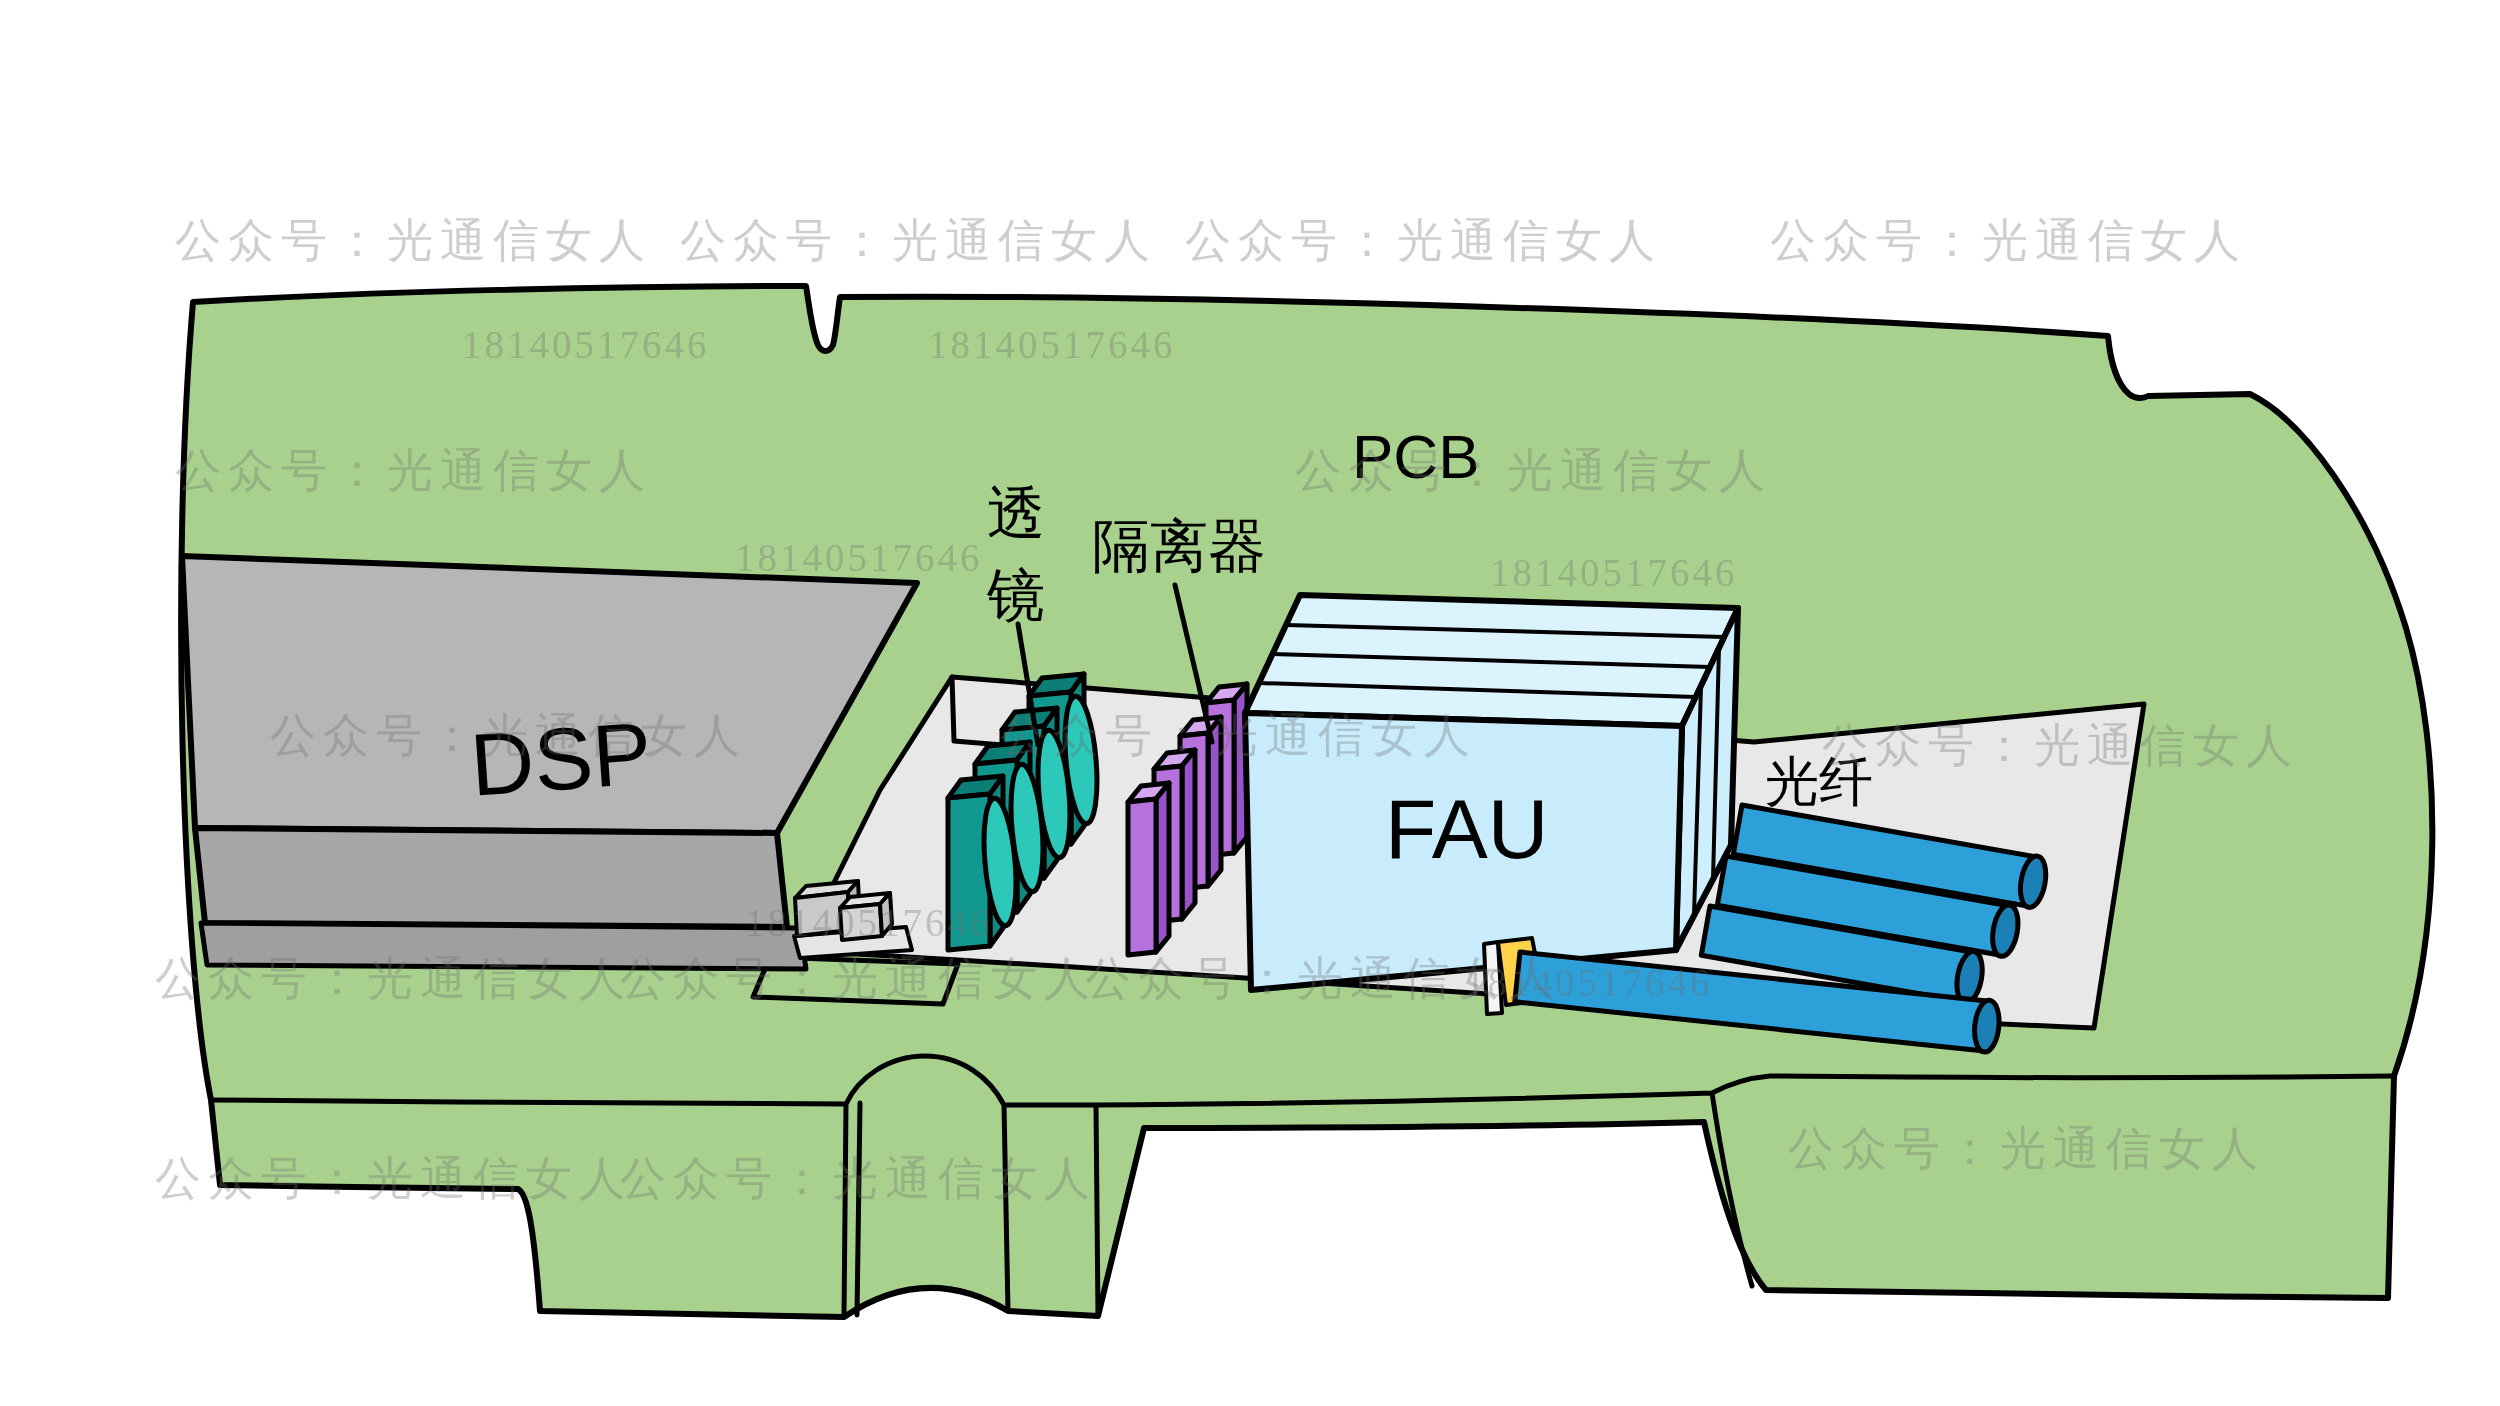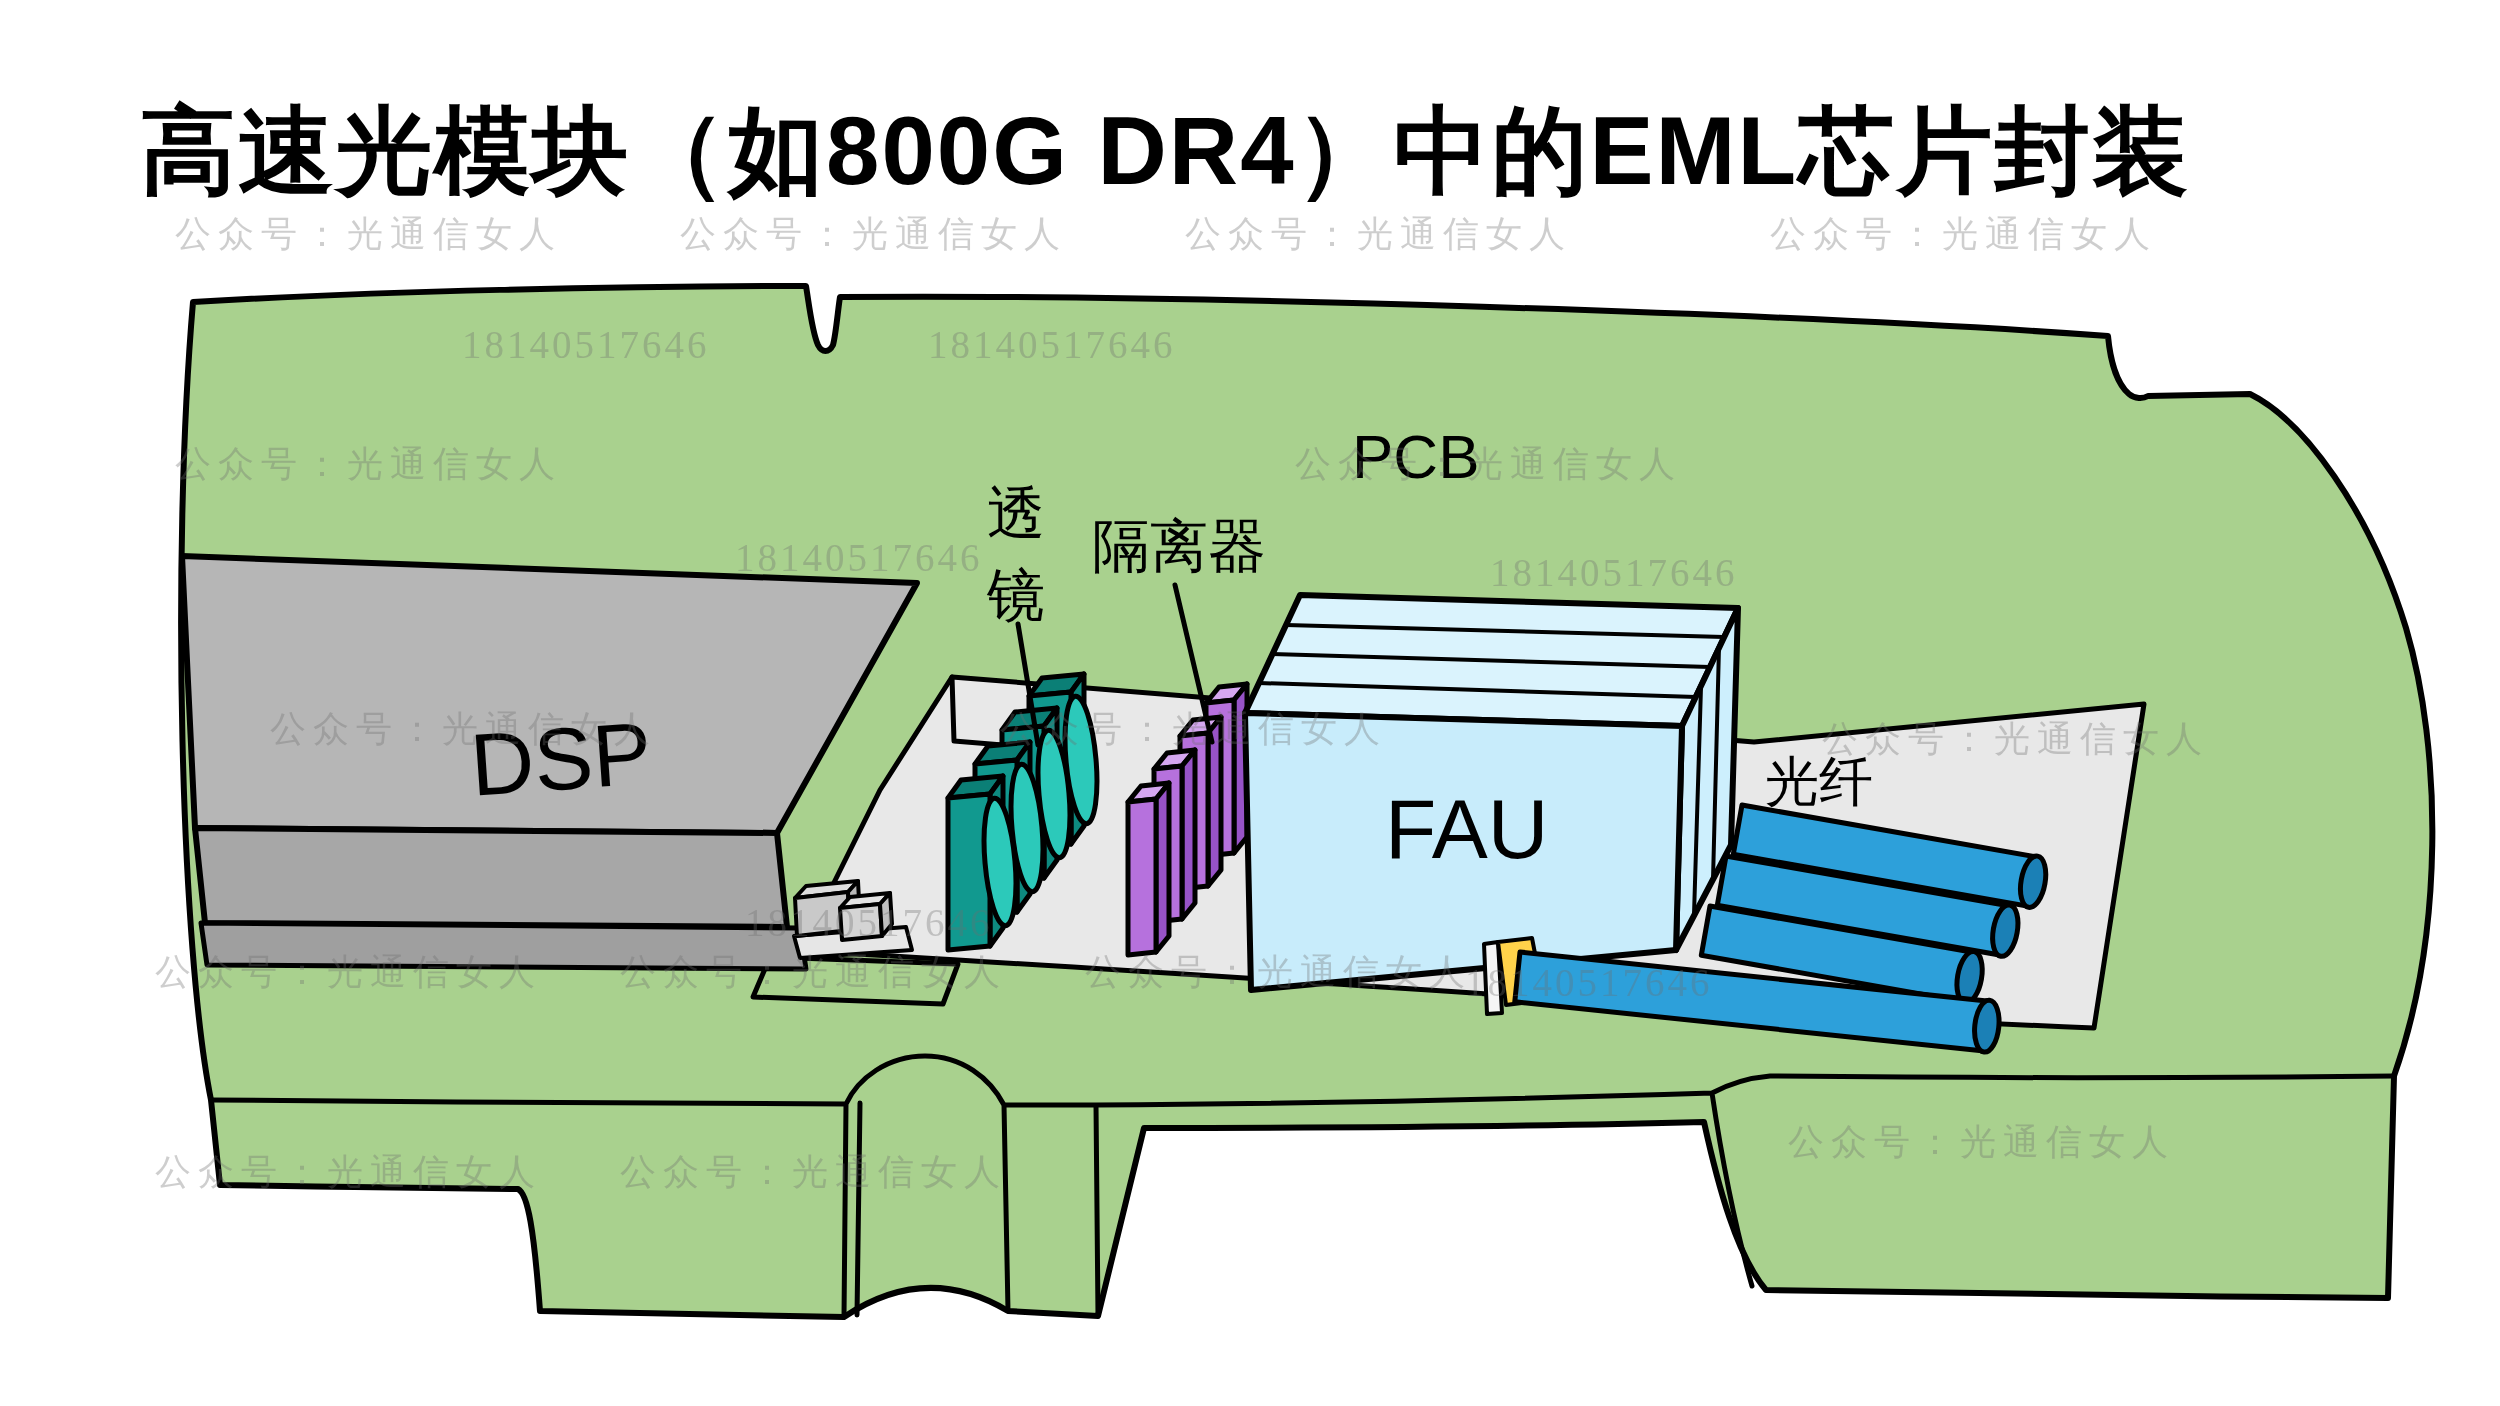--- a/index.html
+++ b/index.html
@@ -9,30 +9,29 @@
   }
   #stage{position:absolute;left:0;top:0;width:2500px;height:1406px;}
   h1.title{
     position:absolute;left:140px;top:88px;margin:0;z-index:10;
     font-size:96px;font-weight:700;color:#000;letter-spacing:2px;white-space:nowrap;
     font-family:"Liberation Sans",sans-serif;
   }
   svg.diagram{position:absolute;left:0;top:0;z-index:1;}
   .wm-layer{position:absolute;left:0;top:0;width:2500px;height:1406px;z-index:5;pointer-events:none;}
   .wm{position:absolute;color:#6e6e6e;opacity:0.33;white-space:nowrap;pointer-events:none;}
-  .wm-wechat{font-family:"Liberation Sans",sans-serif;font-size:36px;letter-spacing:7px;}
+  .wm-wechat{font-family:"Liberation Sans",sans-serif;font-size:46px;letter-spacing:7px;}
   .wm-phone{font-family:"Liberation Serif",serif;font-size:39px;letter-spacing:3px;}
   svg text{font-family:"Liberation Sans",sans-serif;fill:#000;}
 </style>
 </head>
 <body>
 
 <div id="stage">
 
-  <h1 class="title">高速光模块（如800G DR4）中的EML芯片封装</h1>
 
   <svg class="diagram" width="2500" height="1406" viewBox="0 0 2500 1406" stroke-linejoin="round" stroke-linecap="round">
 
     <g>
       <path d="M 193 302
            C 380 291 620 286 806 286
            C 809 304 812 332 818 345
            C 822 353 829 353 833 345
            C 836 334 838 309 840 297
            C 1180 294 1790 313 2108 336

